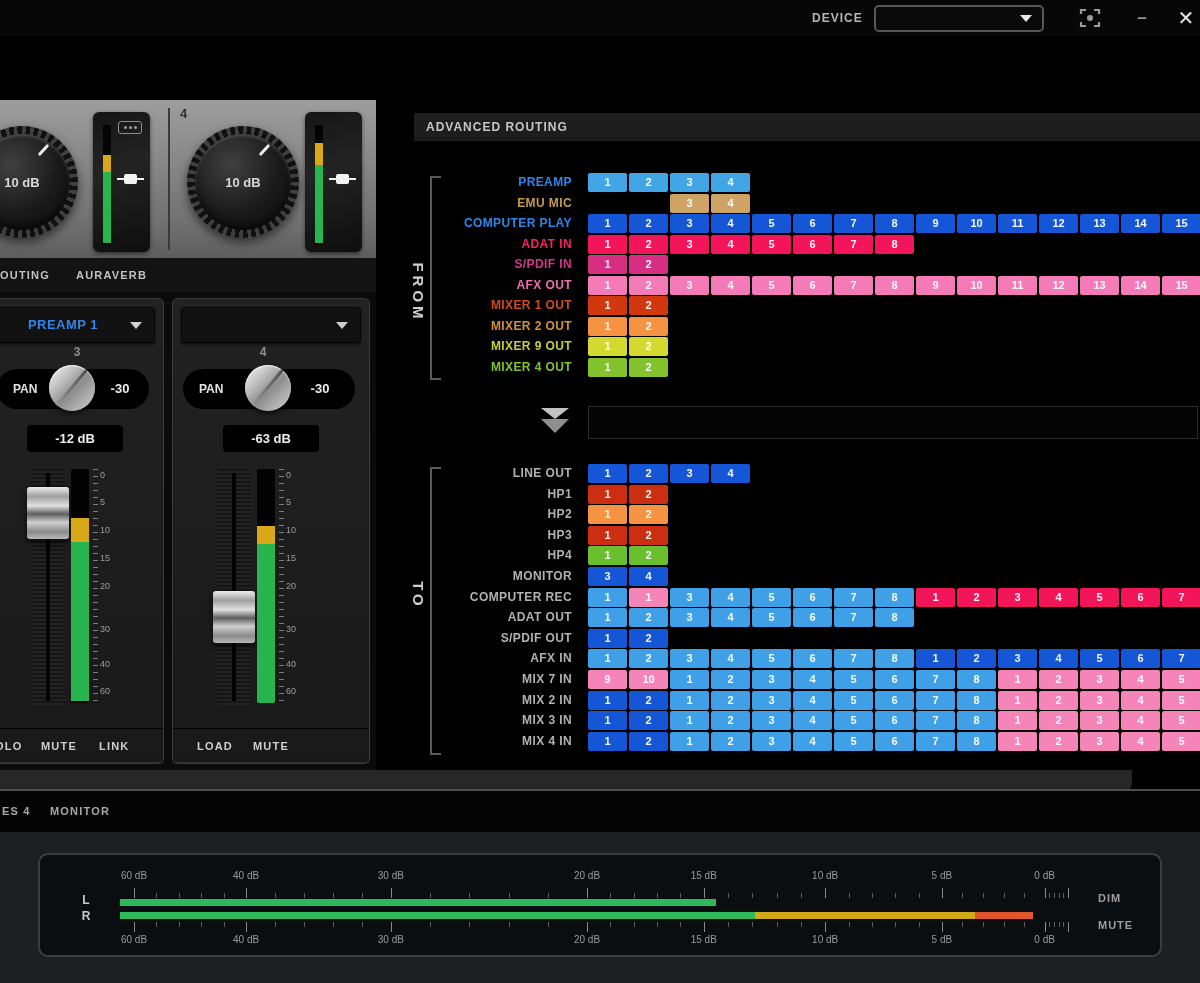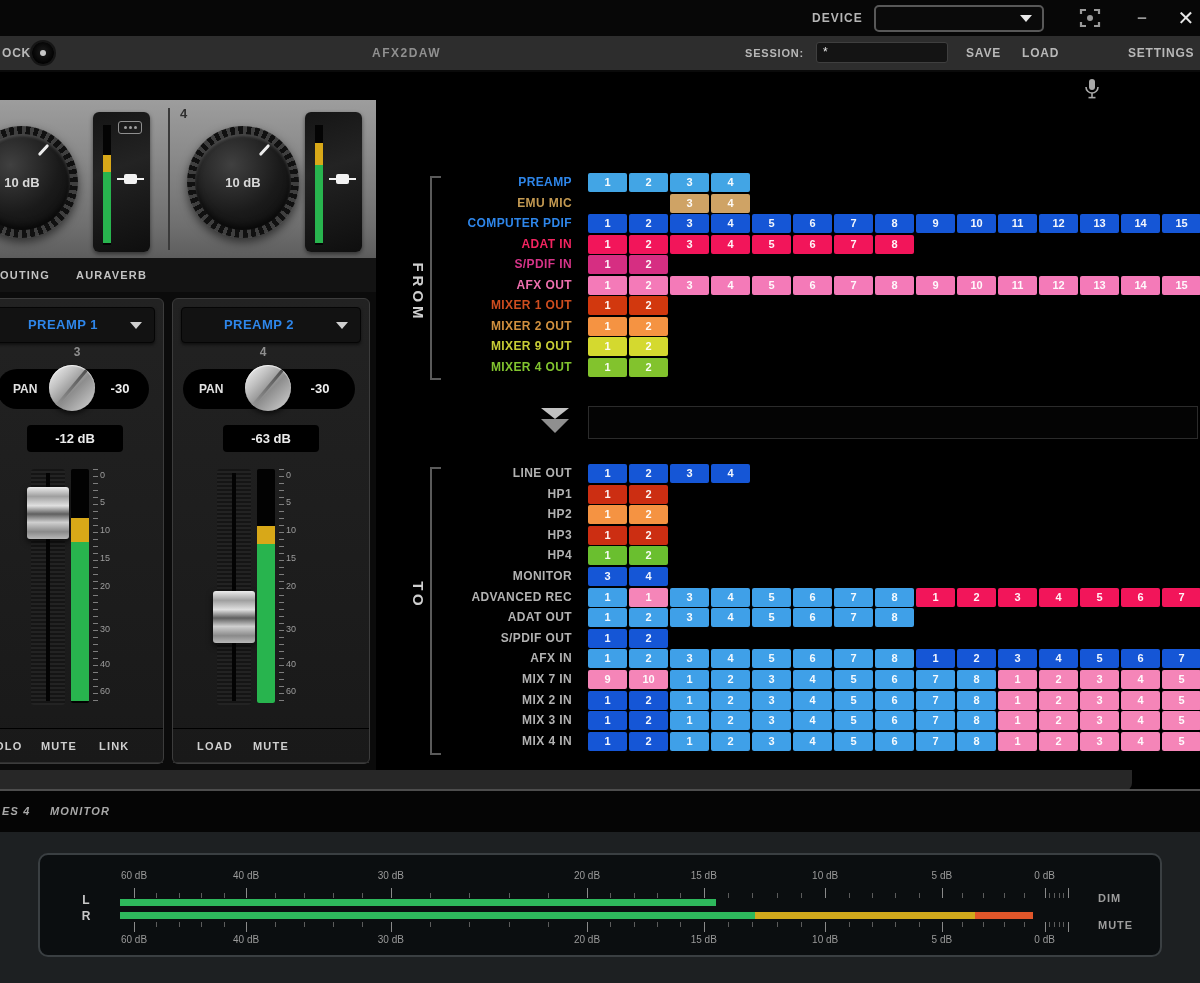--- a/index.html
+++ b/index.html
@@ -104,21 +104,21 @@
   .mlabel{position:absolute;left:400px;width:172px;height:19px;line-height:19px;text-align:right;
           font-size:12px;font-weight:bold;letter-spacing:0.4px;}
   .mcell{position:absolute;width:39px;height:19px;line-height:19px;text-align:center;border-radius:2px;
          font-size:11px;font-weight:bold;color:rgba(255,255,255,0.95);}
   .routefield{position:absolute;left:588px;top:406px;width:608px;height:31px;background:#040404;border:1px solid #2b2b2b;}
   .chev{position:absolute;left:538px;top:406px;width:34px;height:30px;}
   
   .band{position:absolute;left:0;top:770px;width:1132px;height:21px;background:#272727;border-radius:0 0 8px 0;}
   .bandline{position:absolute;left:0;top:789px;width:1200px;height:2px;background:#4d4d4d;}
   .tabbar2{position:absolute;left:0;top:791px;width:1200px;height:41px;background:#050505;}
-  .btab{position:absolute;top:0;height:41px;line-height:41px;font-size:11px;font-weight:bold;color:#a8a8a8;letter-spacing:1.2px;font-style:italic;}
+  .btab{position:absolute;top:0;height:41px;line-height:41px;font-size:11px;font-weight:bold;color:#a8a8a8;letter-spacing:1.2px;}
   .bottombg{position:absolute;left:0;top:832px;width:1200px;height:151px;background:#1d2022;}
   .meterpanel{position:absolute;left:38px;top:853px;width:1124px;height:104px;background:#0b0e10;
           border:2px solid #3a3f42;border-radius:10px;box-sizing:border-box;}
   .chlabel{position:absolute;left:36px;width:20px;text-align:center;font-size:12px;font-weight:bold;color:#c8c8c8;}
   .bml{position:absolute;width:44px;text-align:center;font-size:10px;color:#9a9a9a;}
   .btick{position:absolute;width:1px;background:#8a8a8a;}
   .btick.minor{background:#5c5c5c;}
   .hbar{position:absolute;height:7px;}
   .dimmute{position:absolute;left:1058px;width:60px;font-size:11px;font-weight:bold;color:#9d9d9d;letter-spacing:1px;}
 </style>
@@ -136,38 +136,20 @@
     <div class="focusicon">
       <svg width="24" height="24" viewBox="0 0 24 24">
         <path d="M3 8 V4 H8 M16 4 H21 V8 M21 16 V20 H16 M8 20 H3 V16" fill="none" stroke="#9a9a9a" stroke-width="2.2"></path>
         <circle cx="12" cy="12" r="3" fill="#9a9a9a"></circle>
       </svg>
     </div>
     <div class="winbtn minbtn">–</div>
     <div class="winbtn closebtn">✕</div>
   </div>
 
-  <div class="menubar">
-    <div class="mtext" style="left:2px;">OCK</div>
-    <div class="led"></div>
-    <div class="mtext" style="left:372px;color:#909090;letter-spacing:1.5px;">AFX2DAW</div>
-    <div class="mtext" style="left:745px;font-size:11px;">SESSION:</div>
-    <div class="sessioninput">*</div>
-    <div class="mtext" style="left:966px;">SAVE</div>
-    <div class="mtext" style="left:1022px;">LOAD</div>
-    <div class="abs" style="left:1085px;top:43px;">
-      <svg width="14" height="20" viewBox="0 0 14 20">
-        <rect x="4" y="0" width="6" height="11" rx="3" fill="#a8a8a8"></rect>
-        <path d="M1 8 a6 6 0 0 0 12 0" fill="none" stroke="#a8a8a8" stroke-width="1.6"></path>
-        <line x1="7" y1="14" x2="7" y2="18" stroke="#a8a8a8" stroke-width="1.6"></line>
-        <line x1="3.5" y1="18.6" x2="10.5" y2="18.6" stroke="#a8a8a8" stroke-width="1.6"></line>
-      </svg>
-    </div>
-    <div class="mtext" style="left:1128px;">SETTINGS</div>
-  </div>
 
   <div class="mixer">
     <div class="metal">
       <div class="bigknob" style="left:-34px;top:26px;">
         <div class="teeth"></div>
         <div class="kcap"></div>
         <div class="kptr"></div>
         <div class="kval">10 dB</div>
       </div>
       <div class="mbox" style="left:93px;">
@@ -240,21 +222,20 @@
           </div>
         <div class="sfooter">
           <div class="sbtn" style="left:8px;">OLO</div>
           <div class="sbtn" style="left:54px;">MUTE</div>
           <div class="sbtn" style="left:112px;">LINK</div>
         </div>
       </div>
 
       <div class="strip" style="left:172px;width:196px;">
         <div class="sdrop">
-          <div class="t">PREAMP 2</div>
           <div class="caret"></div>
         </div>
         <div class="chnum">4</div>
         <div class="panbox"></div>
         <div class="panlabel">PAN</div>
         <div class="panknob" style="left:72px;"></div>
         <div class="panval" style="left:122px;">-30</div>
         <div class="gainbox" style="left:50px;">-63 dB</div>
         <div class="ftrack"></div>
         <div class="fhandle" style="left:40px;top:292px;"></div>
@@ -274,34 +255,35 @@
             <div class="slabel" style="top: 95%;">60</div>
           </div>
         <div class="sfooter">
           <div class="sbtn" style="left:24px;">LOAD</div>
           <div class="sbtn" style="left:80px;">MUTE</div>
         </div>
       </div>
     </div>
   </div>
 
+  <div class="routhdr">ADVANCED ROUTING</div>
   <div class="bracket" style="top:176px;height:200px;"></div>
   <div class="vword" style="left:356px;top:284px;width:124px;">FROM</div>
   <div class="bracket" style="top:467px;height:284px;"></div>
   <div class="vword" style="left:388px;top:587px;width:60px;">TO</div>
   <div id="matrix" class="abs" style="left:0;top:0;width:1200px;height:983px;pointer-events:none;">
       <div class="mlabel" style="top: 173px; color: rgb(46, 134, 234); text-align: right;">PREAMP</div>
       <div class="mcell" style="left: 588px; top: 173px; background: rgb(66, 165, 229); pointer-events: auto;">1</div>
       <div class="mcell" style="left: 629px; top: 173px; background: rgb(66, 165, 229); pointer-events: auto;">2</div>
       <div class="mcell" style="left: 670px; top: 173px; background: rgb(66, 165, 229); pointer-events: auto;">3</div>
       <div class="mcell" style="left: 711px; top: 173px; background: rgb(66, 165, 229); pointer-events: auto;">4</div>
       <div class="mlabel" style="top: 194px; color: rgb(196, 154, 82);">EMU MIC</div>
       <div class="mcell" style="left: 670px; top: 194px; background: rgb(207, 163, 101); pointer-events: auto;">3</div>
       <div class="mcell" style="left: 711px; top: 194px; background: rgb(207, 163, 101); pointer-events: auto;">4</div>
-      <div class="mlabel" style="top: 214px; color: rgb(46, 134, 234);">COMPUTER PDIF</div>
+      <div class="mlabel" style="top: 214px; color: rgb(46, 134, 234);">COMPUTER PLAY</div>
       <div class="mcell" style="left: 588px; top: 214px; background: rgb(21, 86, 214); pointer-events: auto;">1</div>
       <div class="mcell" style="left: 629px; top: 214px; background: rgb(21, 86, 214); pointer-events: auto;">2</div>
       <div class="mcell" style="left: 670px; top: 214px; background: rgb(21, 86, 214); pointer-events: auto;">3</div>
       <div class="mcell" style="left: 711px; top: 214px; background: rgb(21, 86, 214); pointer-events: auto;">4</div>
       <div class="mcell" style="left: 752px; top: 214px; background: rgb(21, 86, 214); pointer-events: auto;">5</div>
       <div class="mcell" style="left: 793px; top: 214px; background: rgb(21, 86, 214); pointer-events: auto;">6</div>
       <div class="mcell" style="left: 834px; top: 214px; background: rgb(21, 86, 214); pointer-events: auto;">7</div>
       <div class="mcell" style="left: 875px; top: 214px; background: rgb(21, 86, 214); pointer-events: auto;">8</div>
       <div class="mcell" style="left: 916px; top: 214px; background: rgb(21, 86, 214); pointer-events: auto;">9</div>
       <div class="mcell" style="left: 957px; top: 214px; background: rgb(21, 86, 214); pointer-events: auto;">10</div>
@@ -363,21 +345,21 @@
       <div class="mcell" style="left: 629px; top: 505px; background: rgb(245, 147, 66); pointer-events: auto;">2</div>
       <div class="mlabel" style="top: 526px; color: rgb(178, 178, 178);">HP3</div>
       <div class="mcell" style="left: 588px; top: 526px; background: rgb(204, 46, 18); pointer-events: auto;">1</div>
       <div class="mcell" style="left: 629px; top: 526px; background: rgb(204, 46, 18); pointer-events: auto;">2</div>
       <div class="mlabel" style="top: 546px; color: rgb(178, 178, 178);">HP4</div>
       <div class="mcell" style="left: 588px; top: 546px; background: rgb(106, 191, 47); pointer-events: auto;">1</div>
       <div class="mcell" style="left: 629px; top: 546px; background: rgb(106, 191, 47); pointer-events: auto;">2</div>
       <div class="mlabel" style="top: 567px; color: rgb(178, 178, 178);">MONITOR</div>
       <div class="mcell" style="left: 588px; top: 567px; background: rgb(21, 86, 214); pointer-events: auto;">3</div>
       <div class="mcell" style="left: 629px; top: 567px; background: rgb(21, 86, 214); pointer-events: auto;">4</div>
-      <div class="mlabel" style="top: 588px; color: rgb(178, 178, 178);">ADVANCED REC</div>
+      <div class="mlabel" style="top: 588px; color: rgb(178, 178, 178);">COMPUTER REC</div>
       <div class="mcell" style="left: 588px; top: 588px; background: rgb(63, 160, 232); pointer-events: auto;">1</div>
       <div class="mcell" style="left: 629px; top: 588px; background: rgb(245, 133, 184); pointer-events: auto;">1</div>
       <div class="mcell" style="left: 670px; top: 588px; background: rgb(63, 160, 232); pointer-events: auto;">3</div>
       <div class="mcell" style="left: 711px; top: 588px; background: rgb(63, 160, 232); pointer-events: auto;">4</div>
       <div class="mcell" style="left: 752px; top: 588px; background: rgb(63, 160, 232); pointer-events: auto;">5</div>
       <div class="mcell" style="left: 793px; top: 588px; background: rgb(63, 160, 232); pointer-events: auto;">6</div>
       <div class="mcell" style="left: 834px; top: 588px; background: rgb(63, 160, 232); pointer-events: auto;">7</div>
       <div class="mcell" style="left: 875px; top: 588px; background: rgb(63, 160, 232); pointer-events: auto;">8</div>
       <div class="mcell" style="left: 916px; top: 588px; background: rgb(242, 21, 90); pointer-events: auto;">1</div>
       <div class="mcell" style="left: 957px; top: 588px; background: rgb(242, 21, 90); pointer-events: auto;">2</div>

